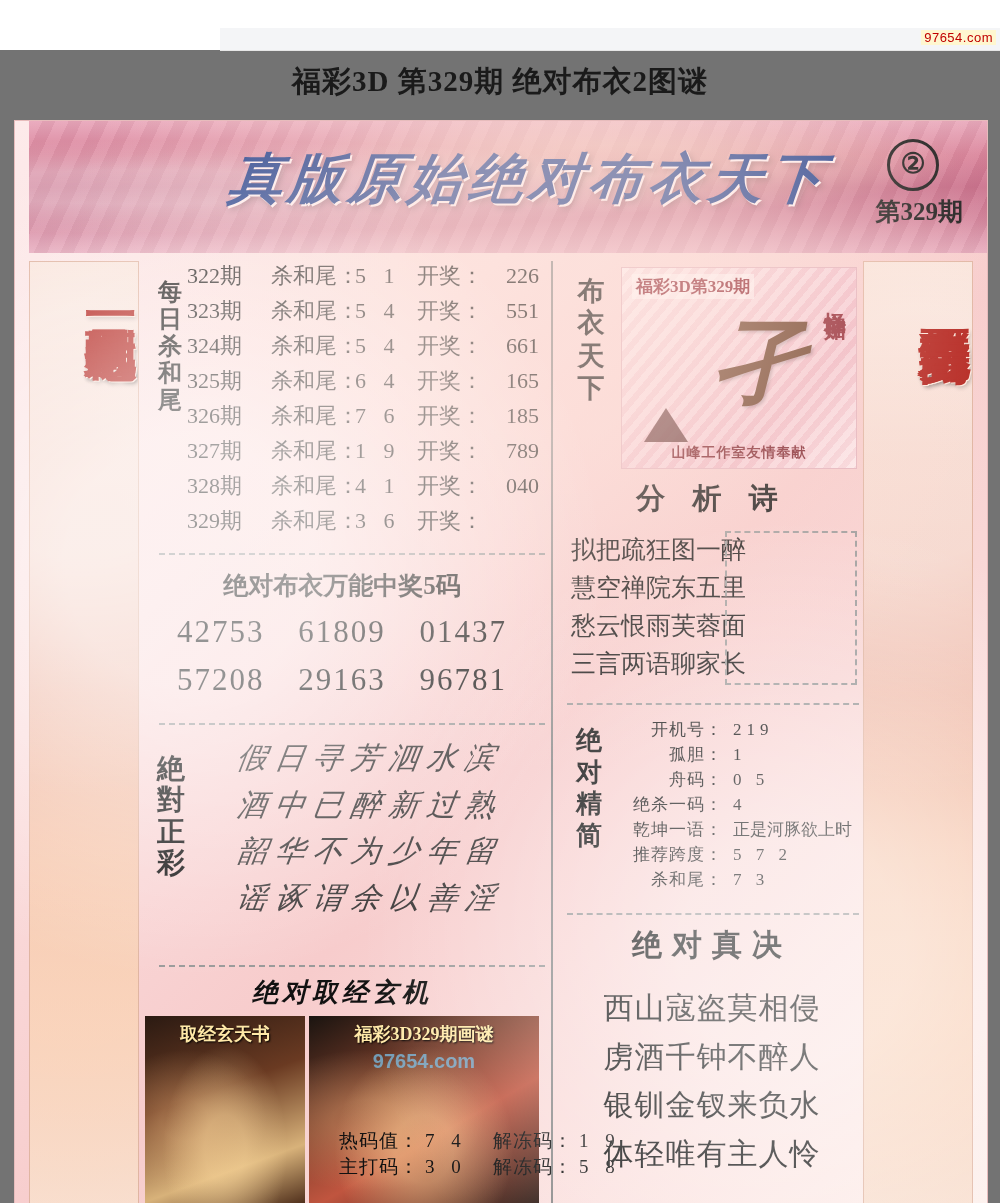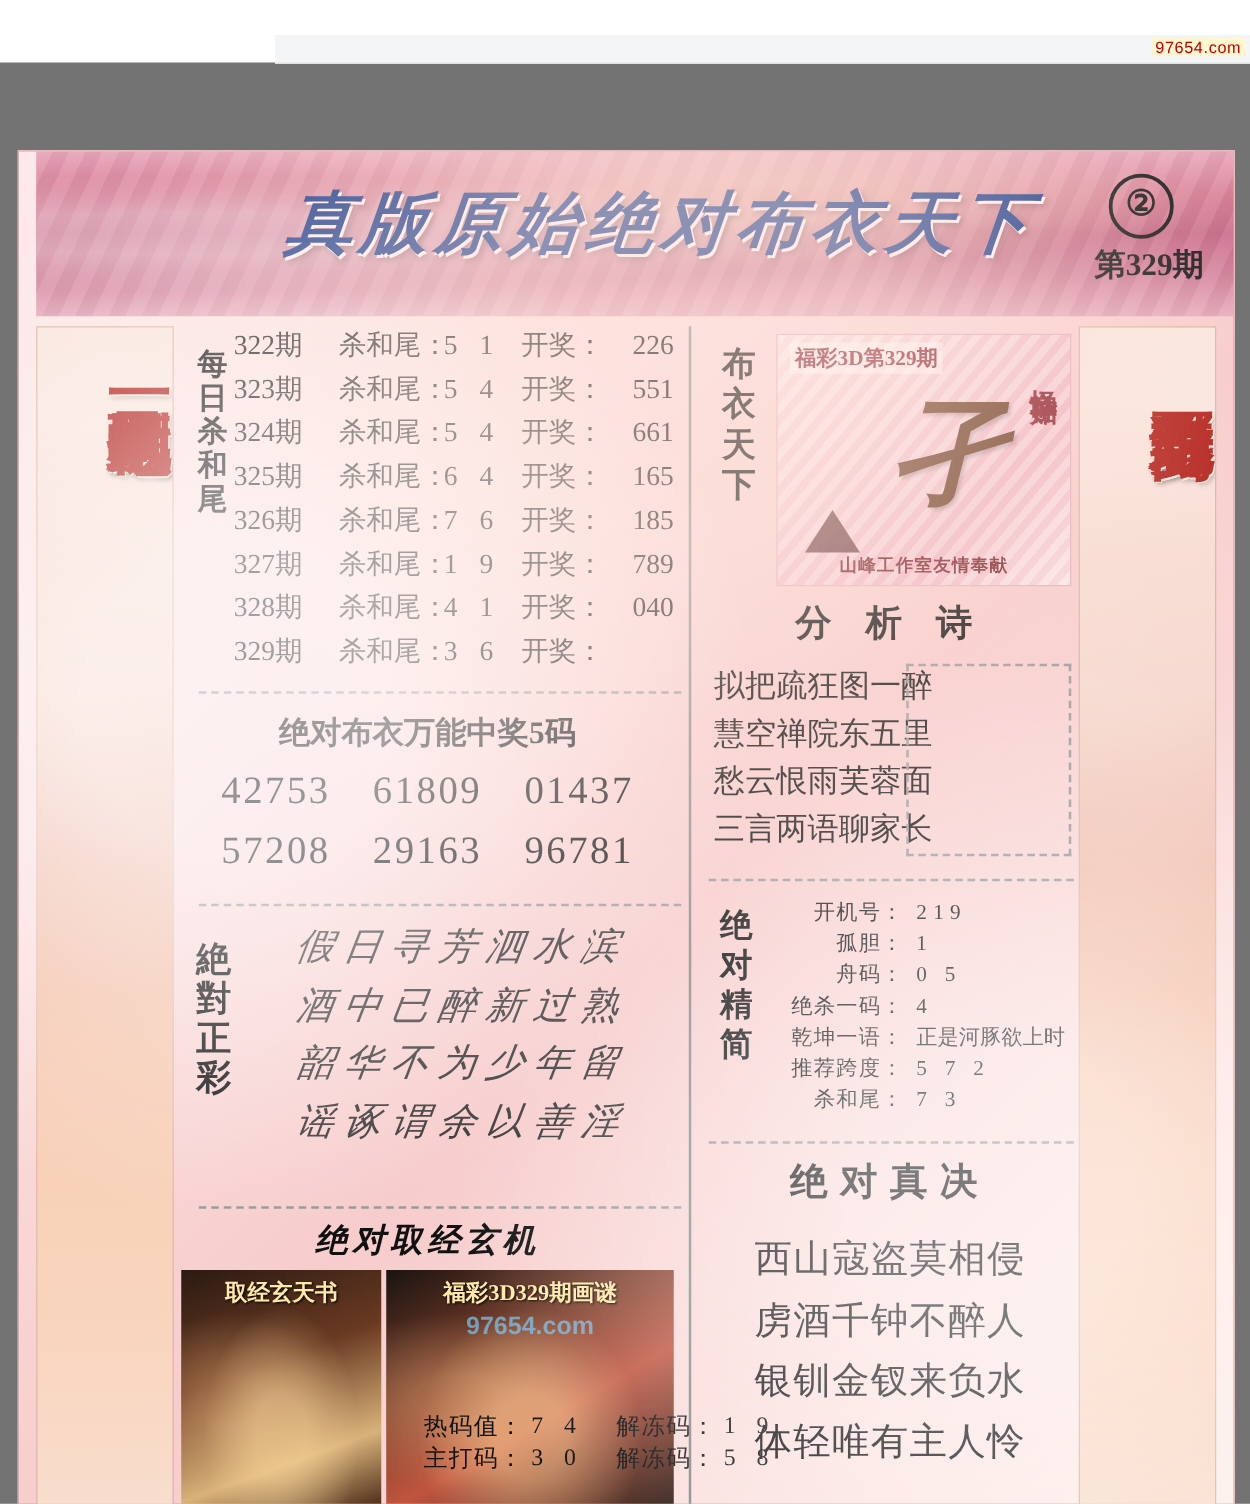--- a/index.html
+++ b/index.html
@@ -435,20 +435,21 @@
 </head>
 <body>
 
 <div class="page">
 
   <div class="topbar">
     <div class="topbar-fill"></div>
     <div class="watermark">97654.com</div>
   </div>
 
+  <div class="page-title">福彩3D 第329期 绝对布衣2图谜</div>
 
   <div class="poster">
 
     <div class="banner">
       <div class="banner-text">真版原始绝对布衣天下</div>
       <div class="banner-circle">②</div>
       <div class="banner-issue">第329期</div>
     </div>
 
     <div class="side left">

